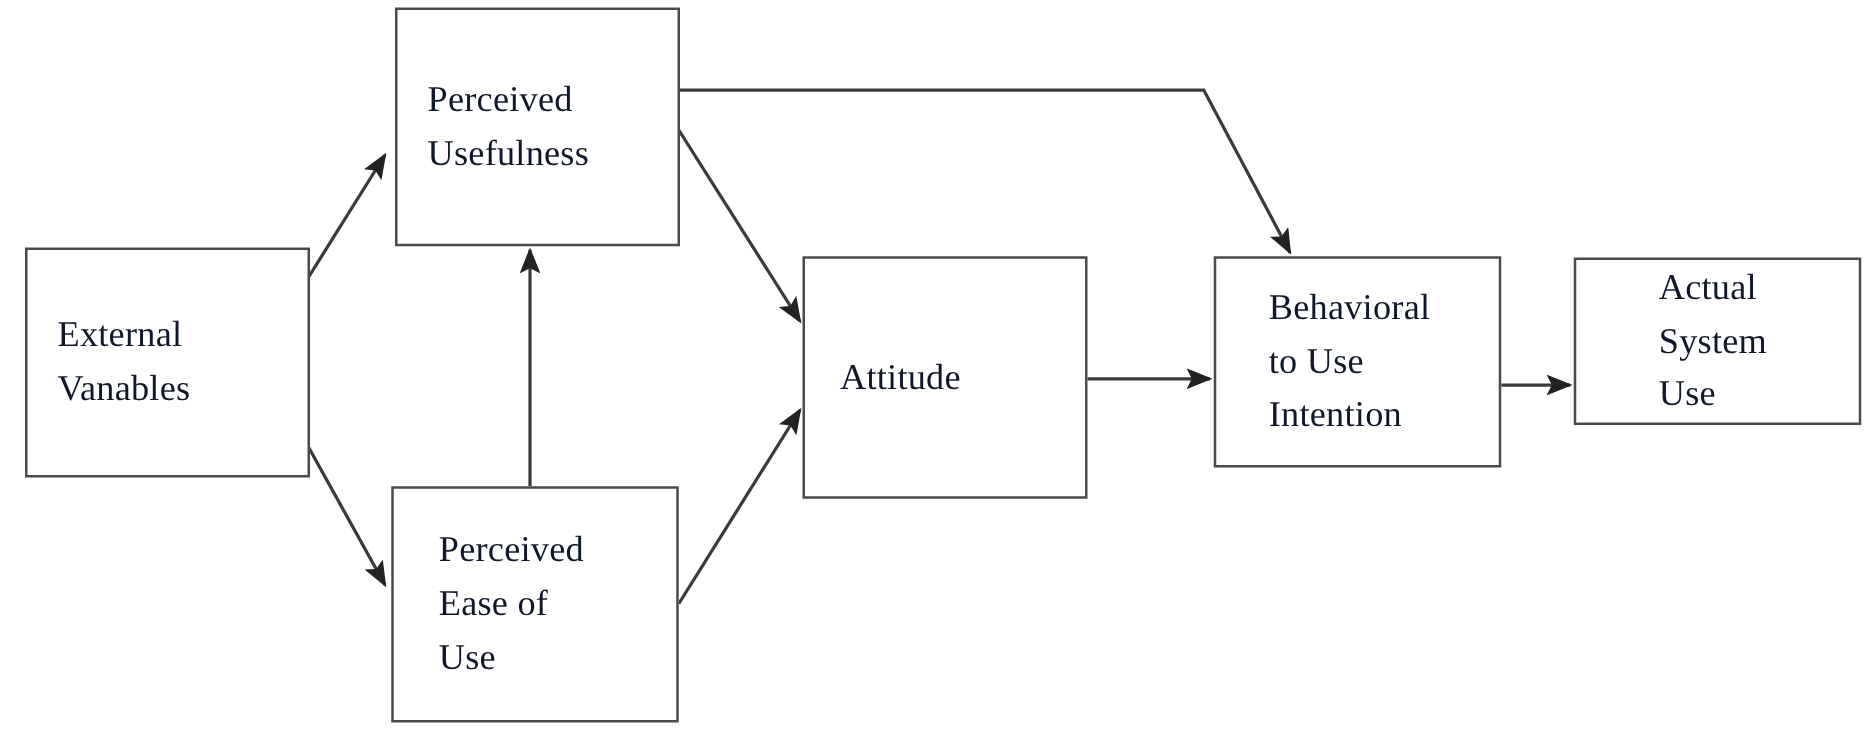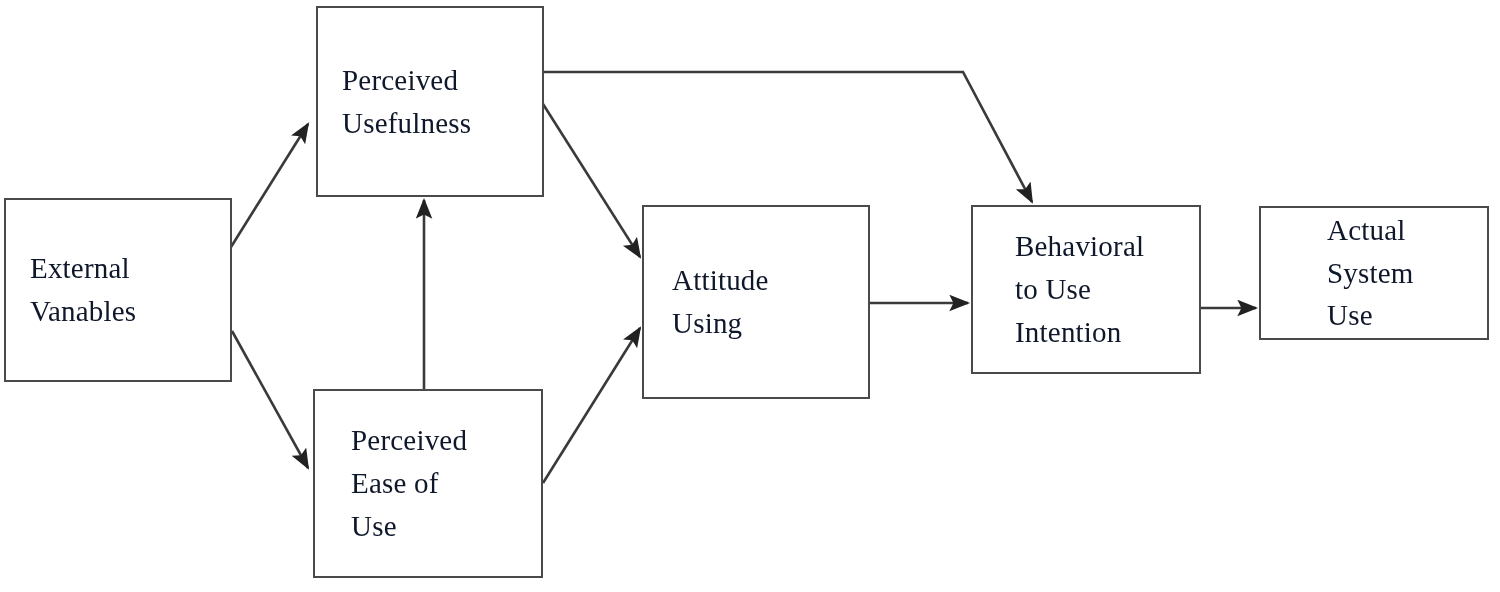--- a/index.html
+++ b/index.html
@@ -43,21 +43,21 @@
   }
   .node .lines {
     display: block;
     width: 100%;
   }
   .node .line {
     display: block;
     white-space: nowrap;
   }
   
-  #node-external      { left: 4px;    top: 198px; width: 228px; height: 184px; }
+  #node-external      { left: 20px;    top: 198px; width: 228px; height: 184px; }
   #node-external .lines   { padding-left: 24px; }
   #node-usefulness    { left: 316px;  top: 6px;   width: 228px; height: 191px; }
   #node-usefulness .lines { padding-left: 24px; }
   #node-ease          { left: 313px;  top: 389px; width: 230px; height: 189px; }
   #node-ease .lines       { padding-left: 36px; }
   #node-attitude      { left: 642px;  top: 205px; width: 228px; height: 194px; }
   #node-attitude .lines   { padding-left: 28px; }
   #node-intention     { left: 971px;  top: 205px; width: 230px; height: 169px; }
   #node-intention .lines  { padding-left: 42px; }
   #node-actual        { left: 1259px; top: 206px; width: 230px; height: 134px; }
@@ -110,21 +110,20 @@
     <span class="lines">
       <span class="line">Perceived</span>
       <span class="line">Ease of</span>
       <span class="line">Use</span>
     </span>
   </div>
 
   <div class="node" id="node-attitude">
     <span class="lines">
       <span class="line">Attitude</span>
-      <span class="line">Using</span>
     </span>
   </div>
 
   <div class="node" id="node-intention">
     <span class="lines">
       <span class="line">Behavioral</span>
       <span class="line">to Use</span>
       <span class="line">Intention</span>
     </span>
   </div>

